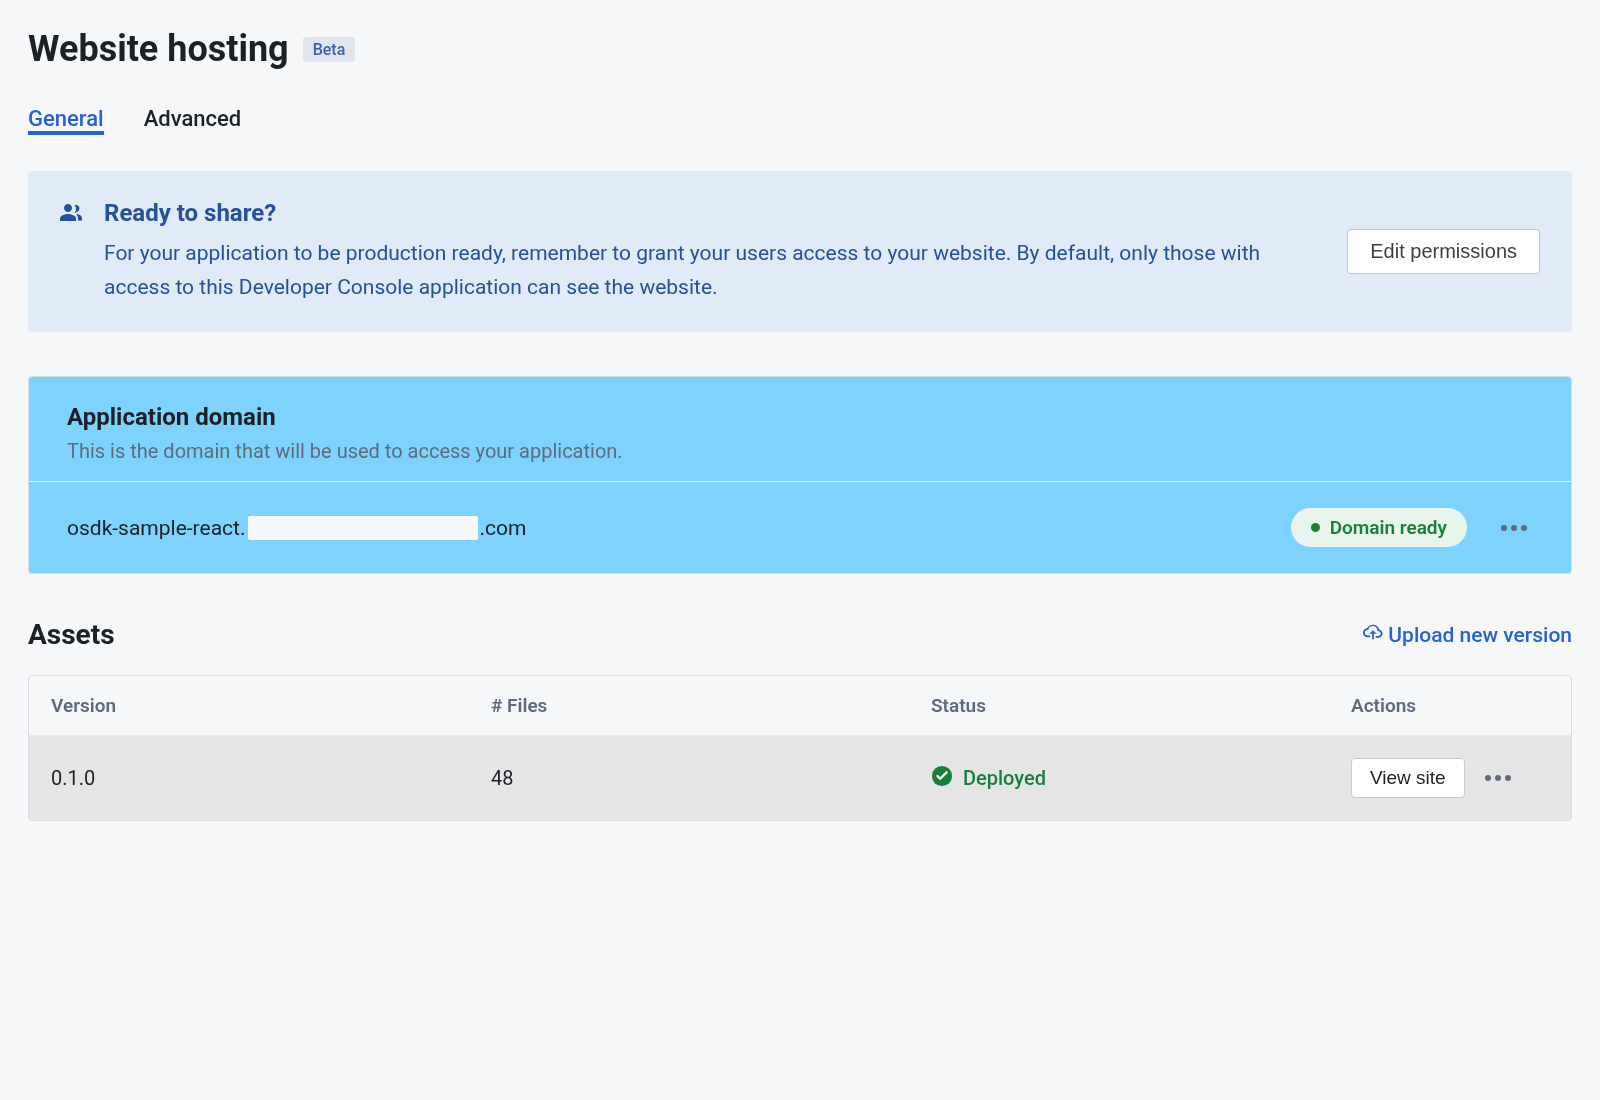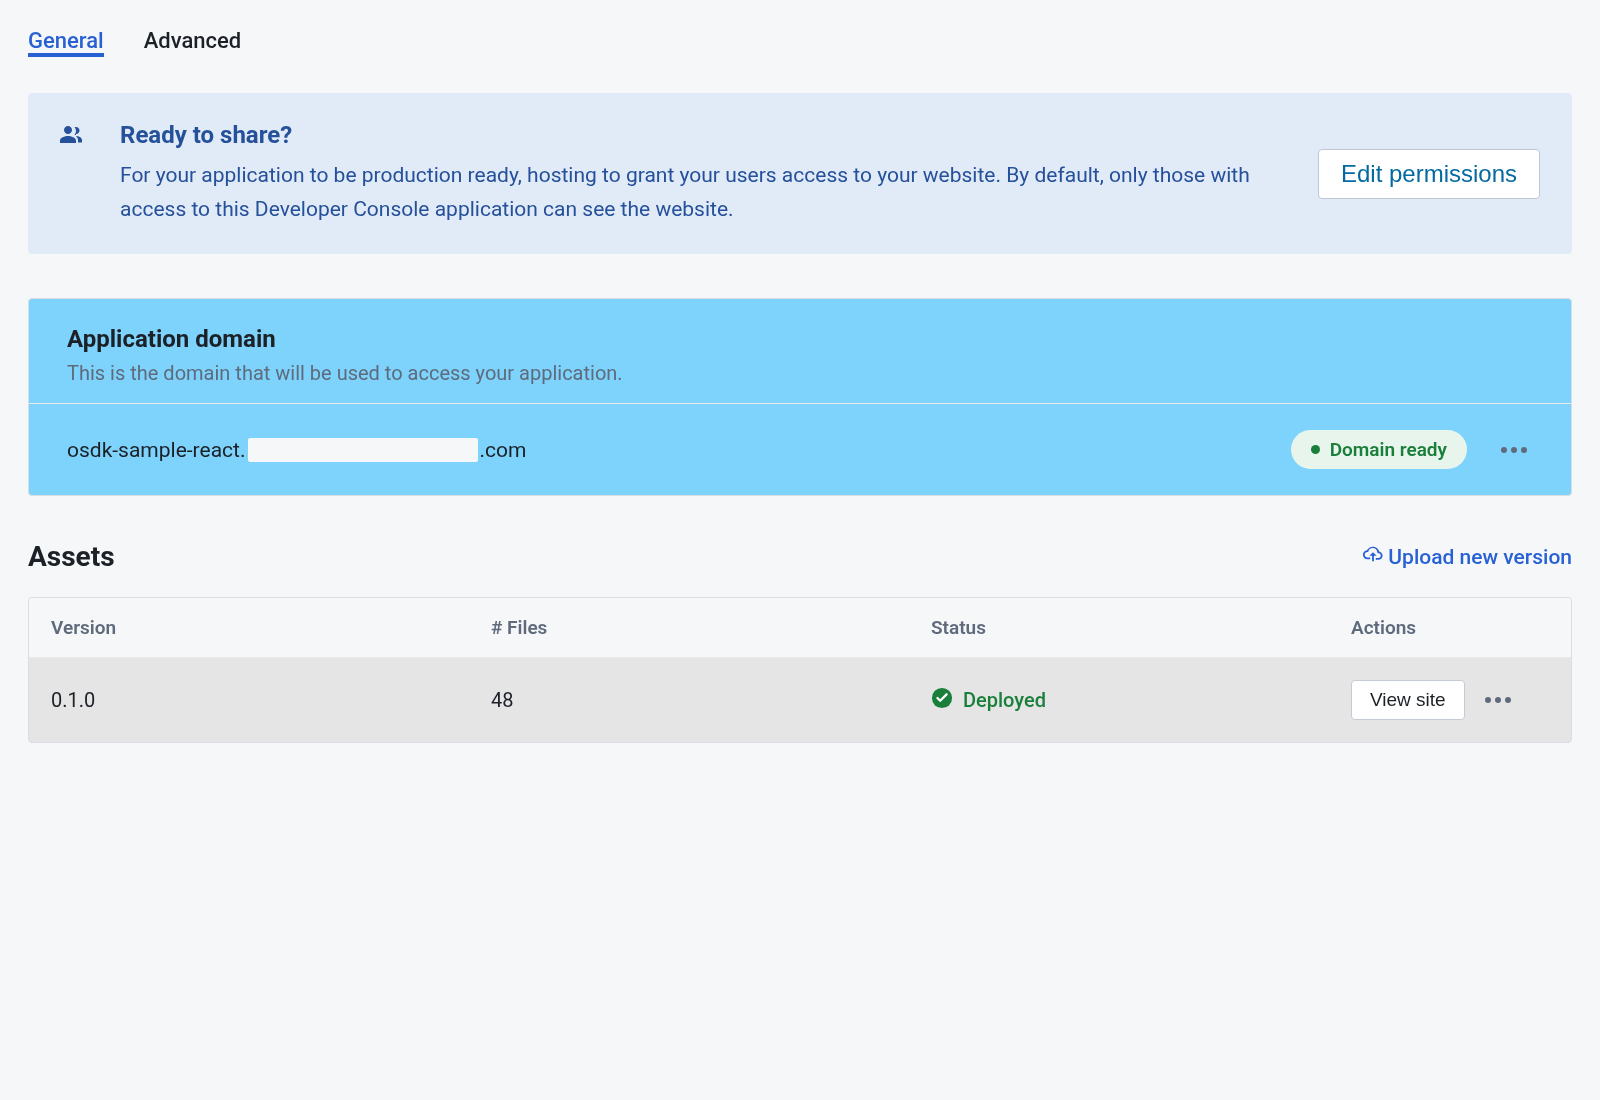--- a/index.html
+++ b/index.html
@@ -59,38 +59,37 @@
       align-items: flex-start;
       gap: 20px;
       margin-bottom: 44px;
     }
     .callout-icon {
       flex-shrink: 0;
       margin-top: 4px;
     }
     .callout-content {
       flex: 1;
-      margin-left: 16px;
     }
     .callout-title {
       font-size: 24px;
       font-weight: 700;
       color: #25509a;
       margin-bottom: 10px;
     }
     .callout-text {
       font-size: 21px;
       color: #25509a;
       line-height: 1.6;
     }
     .callout-button {
       background: #fff;
       border: 1px solid #bfc7d5;
-      color: #0369a1;
-      font-size: 24px;
+      color: #404040;
+      font-size: 20px;
       font-weight: 400;
       padding: 10px 22px;
       border-radius: 4px;
       cursor: pointer;
       align-self: center;
       flex-shrink: 0;
     }
     .card {
       background: #7dd3fc;
       border: 1px solid #dadde3;
@@ -235,35 +234,39 @@
       padding: 8px 18px;
       border-radius: 4px;
       cursor: pointer;
     }
   </style>
 </head>
 <body>
 
 <div class="container">
 
+  <div class="header-row">
+    <h1 class="page-title">Website hosting</h1>
+    <span class="beta-badge">Beta</span>
+  </div>
 
   <div class="tabs">
     <div class="tab active">General</div>
     <div class="tab">Advanced</div>
   </div>
 
   <div class="callout">
     <span class="callout-icon">
       <svg width="24" height="20" viewBox="0 0 24 20" fill="#25509a">
         <path d="M8 9c2.2 0 4-1.8 4-4s-1.8-4-4-4-4 1.8-4 4 1.8 4 4 4zm0 2c-3 0-8 1.5-8 4.5V18h16v-2.5c0-3-5-4.5-8-4.5zm8-2c2 0 3.5-1.6 3.5-3.5S18 2 16 2c-.5 0-1 .1-1.5.3.9 1 1.5 2.3 1.5 3.7s-.6 2.7-1.5 3.7c.5.2 1 .3 1.5.3zm1 2c2 .4 5 1.8 5 4v2.5h-4v-2.5c0-1.6-.8-2.9-2-3.8.3-.1.7-.2 1-.2z"></path>
       </svg>
     </span>
     <div class="callout-content">
       <div class="callout-title">Ready to share?</div>
-      <div class="callout-text">For your application to be production ready, hosting to grant your users access to your website. By default, only those with access to this Developer Console application can see the website.</div>
+      <div class="callout-text">For your application to be production ready, remember to grant your users access to your website. By default, only those with access to this Developer Console application can see the website.</div>
     </div>
     <button class="callout-button">Edit permissions</button>
   </div>
 
   <div class="card">
     <div class="card-header">
       <div class="card-title">Application domain</div>
       <div class="card-subtitle">This is the domain that will be used to access your application.</div>
     </div>
     <div class="card-body">

